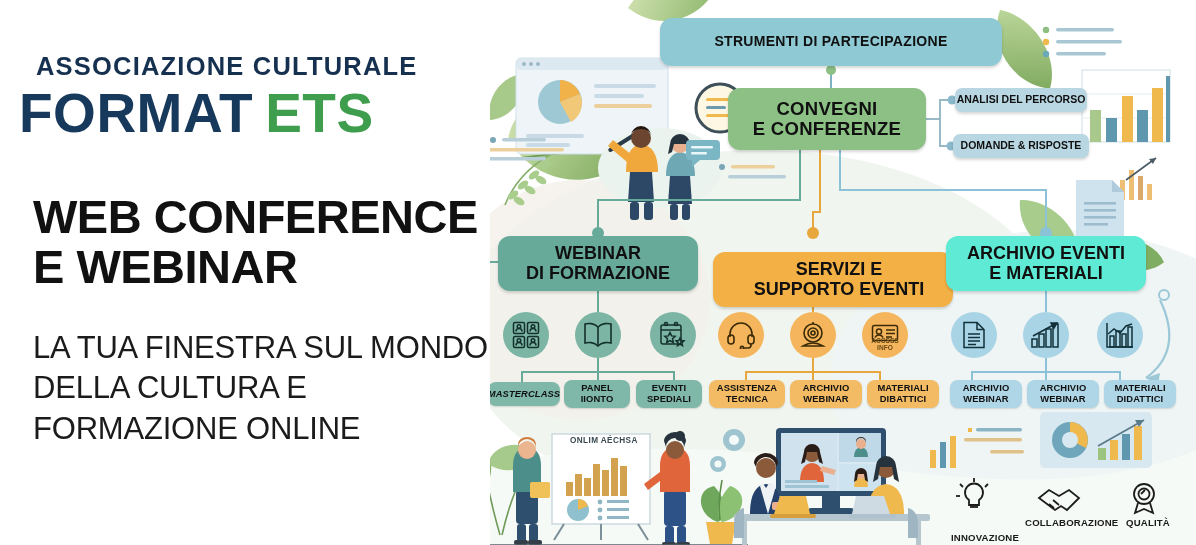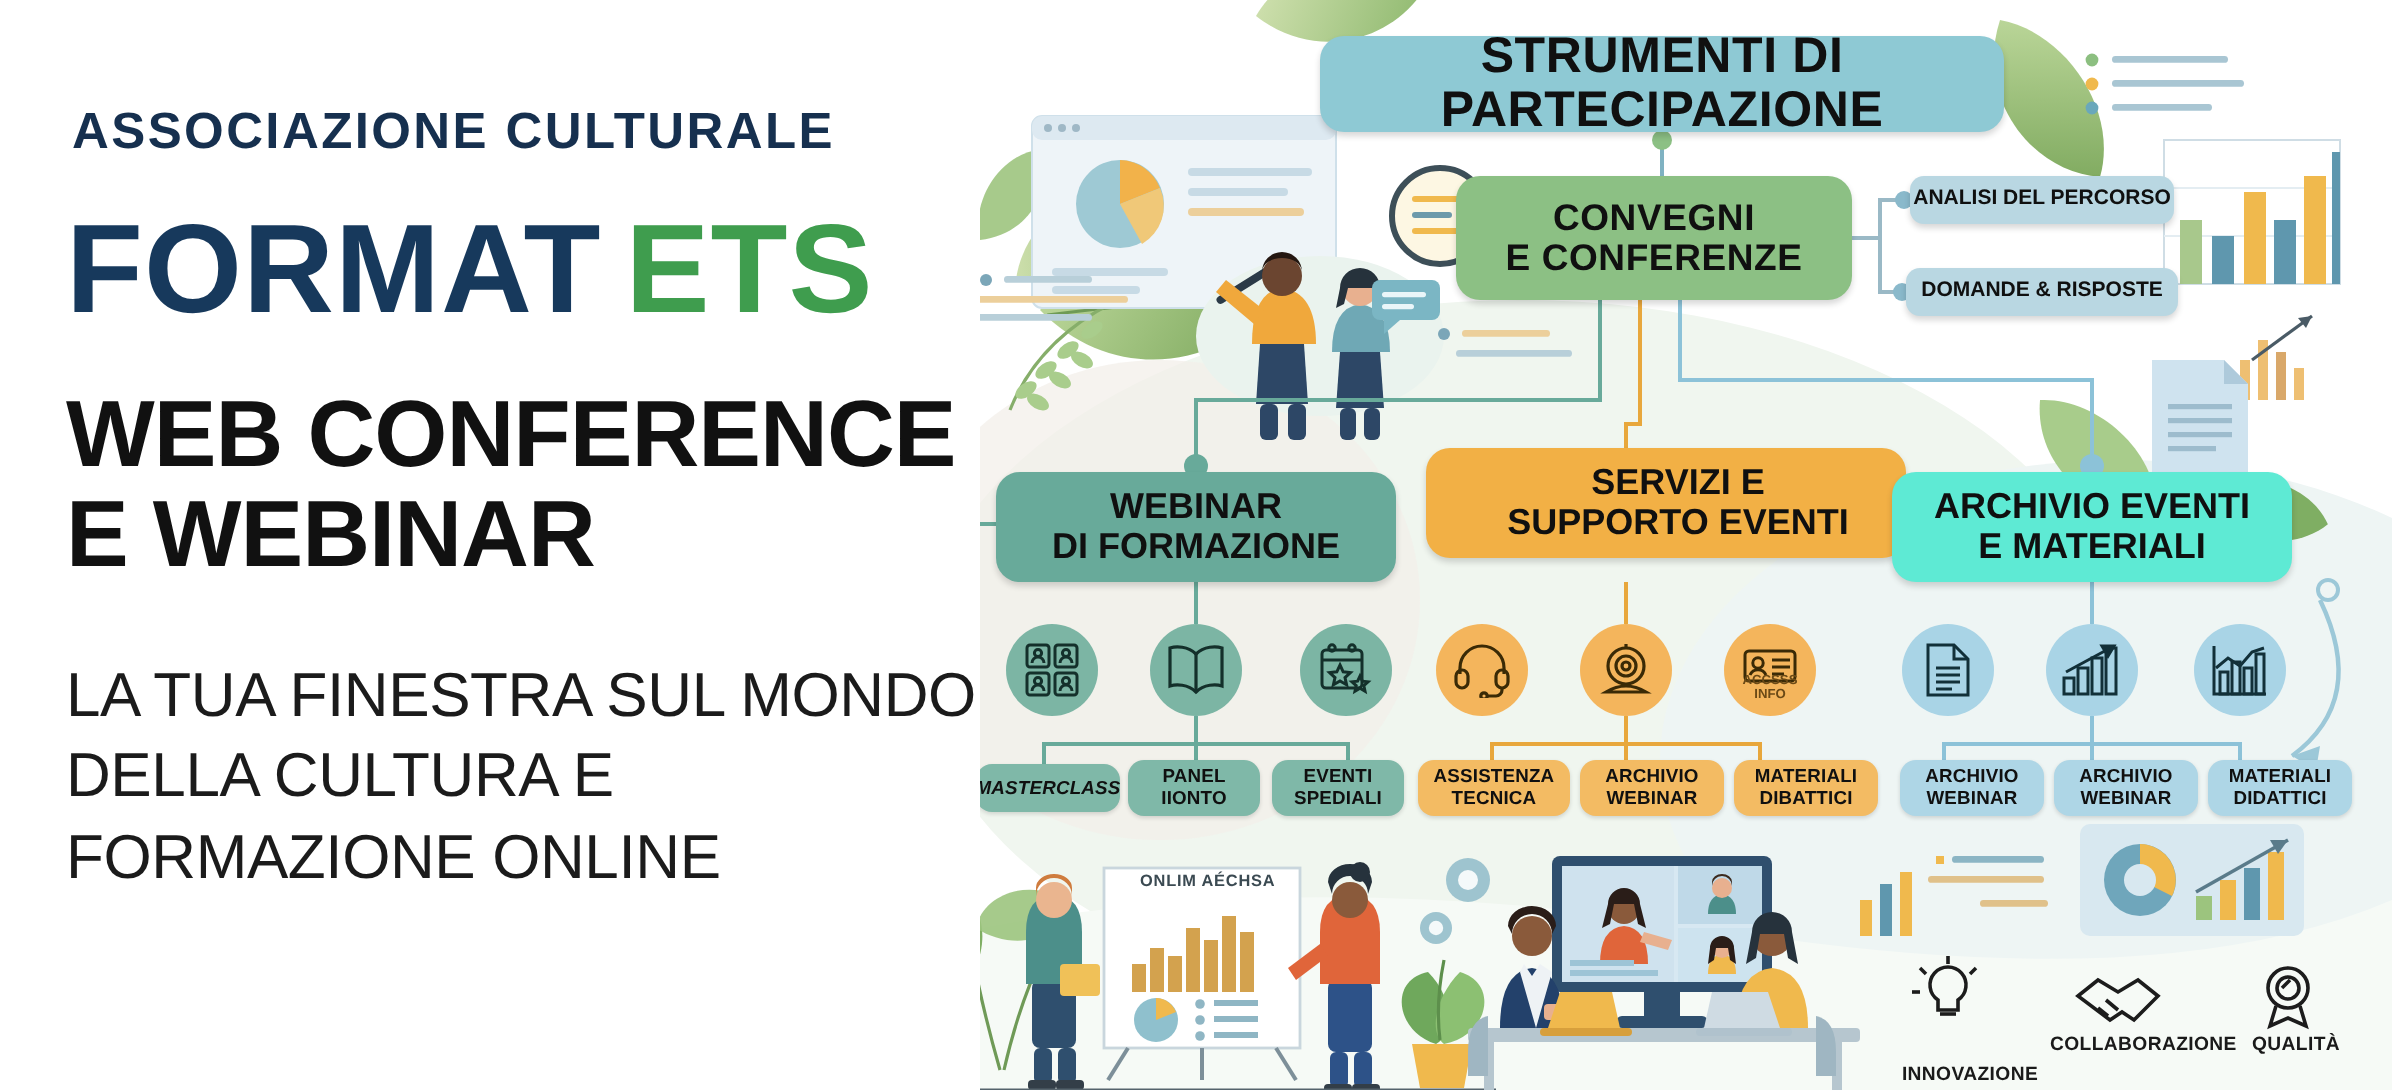--- a/index.html
+++ b/index.html
@@ -12,23 +12,23 @@
   #stage { position:relative; width:1196px; height:545px; background:#ffffff; }
 
   
   .left-panel { position:absolute; left:0; top:0; width:490px; height:545px; background:#ffffff; z-index:30; }
   .brand-sub {
     position:absolute; left:36px; top:52px;
     font-size:25.5px; font-weight:700; letter-spacing:1.2px;
     color:#16304f; white-space:nowrap;
   }
   .brand-main {
-    position:absolute; left:33px; top:86px;
-    font-size:63px; font-weight:700; letter-spacing:0.5px;
-    line-height:1; white-space:nowrap;margin-top:18px;
+    position:absolute; left:19px; top:86px;
+    font-size:55px; font-weight:700; letter-spacing:0.5px;
+    line-height:1; white-space:nowrap;
   }
   .brand-main .fmt { color:#17395c; }
   .brand-main .ets { color:#3f9d4e; margin-left:12px; }
 
   .headline {
     position:absolute; left:33px; top:192px;
     font-size:47px; font-weight:700; line-height:1.06;
     color:#111111; letter-spacing:-0.5px;
   }
   .subline {
@@ -52,27 +52,27 @@
   .n-top     { background:#8ec9d4; }
   .n-green   { background:#8cc084; }
   .n-teal    { background:#68aa9a; }
   .n-orange  { background:#f2b045; }
   .n-blue    { background:#5eead4; }
   .chip-blue { background:#b9d7e2; }
   .chip-teal { background:#7fb8a8; }
   .chip-org  { background:#f3bb63; }
   .chip-lblue{ background:#aed6e6; }
 
-  #node-top     { left:200px; top:18px;  width:342px; height:48px; font-size:25px; letter-spacing:.3px; }
+  #node-top     { left:200px; top:18px;  width:342px; height:48px; font-size:14px; letter-spacing:.3px; }
   #node-conv    { left:268px; top:88px;  width:198px; height:62px; font-size:18.5px; letter-spacing:.3px; }
   #chip-analisi { left:495px; top:88px;  width:132px; height:24px; font-size:10.5px; border-radius:7px; }
   #chip-domande { left:493px; top:134px; width:136px; height:24px; font-size:10.5px; border-radius:7px; }
 
   #node-web { left:38px;  top:236px; width:200px; height:55px; font-size:18px; }
-  #node-srv { left:253px; top:224px; width:240px; height:55px; font-size:18px;padding-left:12px; }
+  #node-srv { left:253px; top:252px; width:240px; height:55px; font-size:18px;padding-left:12px; }
   #node-arc { left:486px; top:236px; width:200px; height:55px; font-size:18px; }
 
   .leafchip {
     position:absolute; display:flex; align-items:center; justify-content:center;
     text-align:center; font-weight:700; font-size:9.4px; color:#101010;
     border-radius:8px; line-height:1.12; white-space:pre-line;
     box-shadow:0 1px 2px rgba(0,0,0,.14); letter-spacing:.1px;
   }
   .icon-circle {
     position:absolute; width:46px; height:46px; border-radius:50%;

